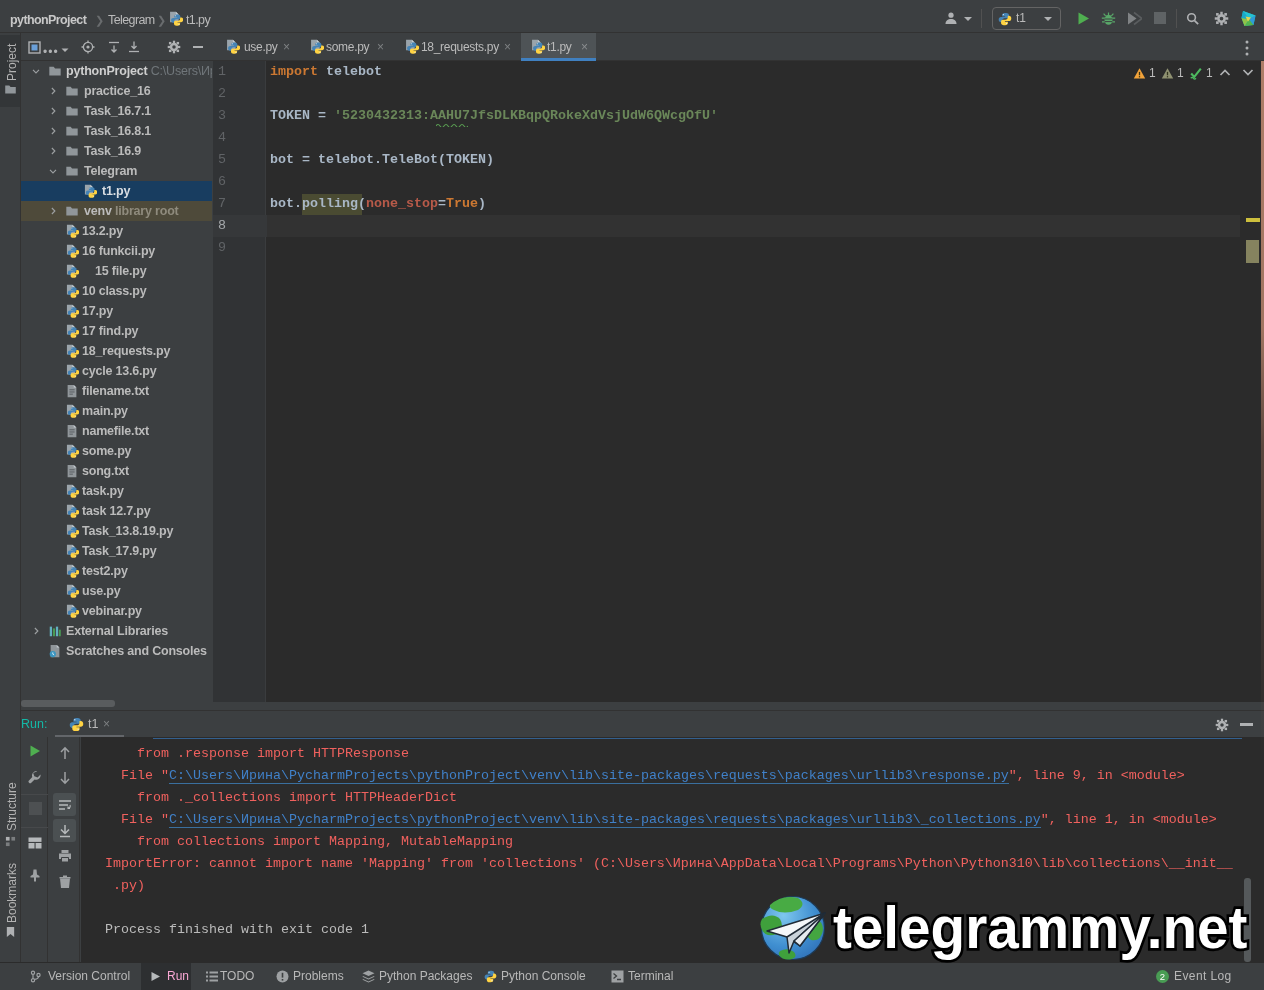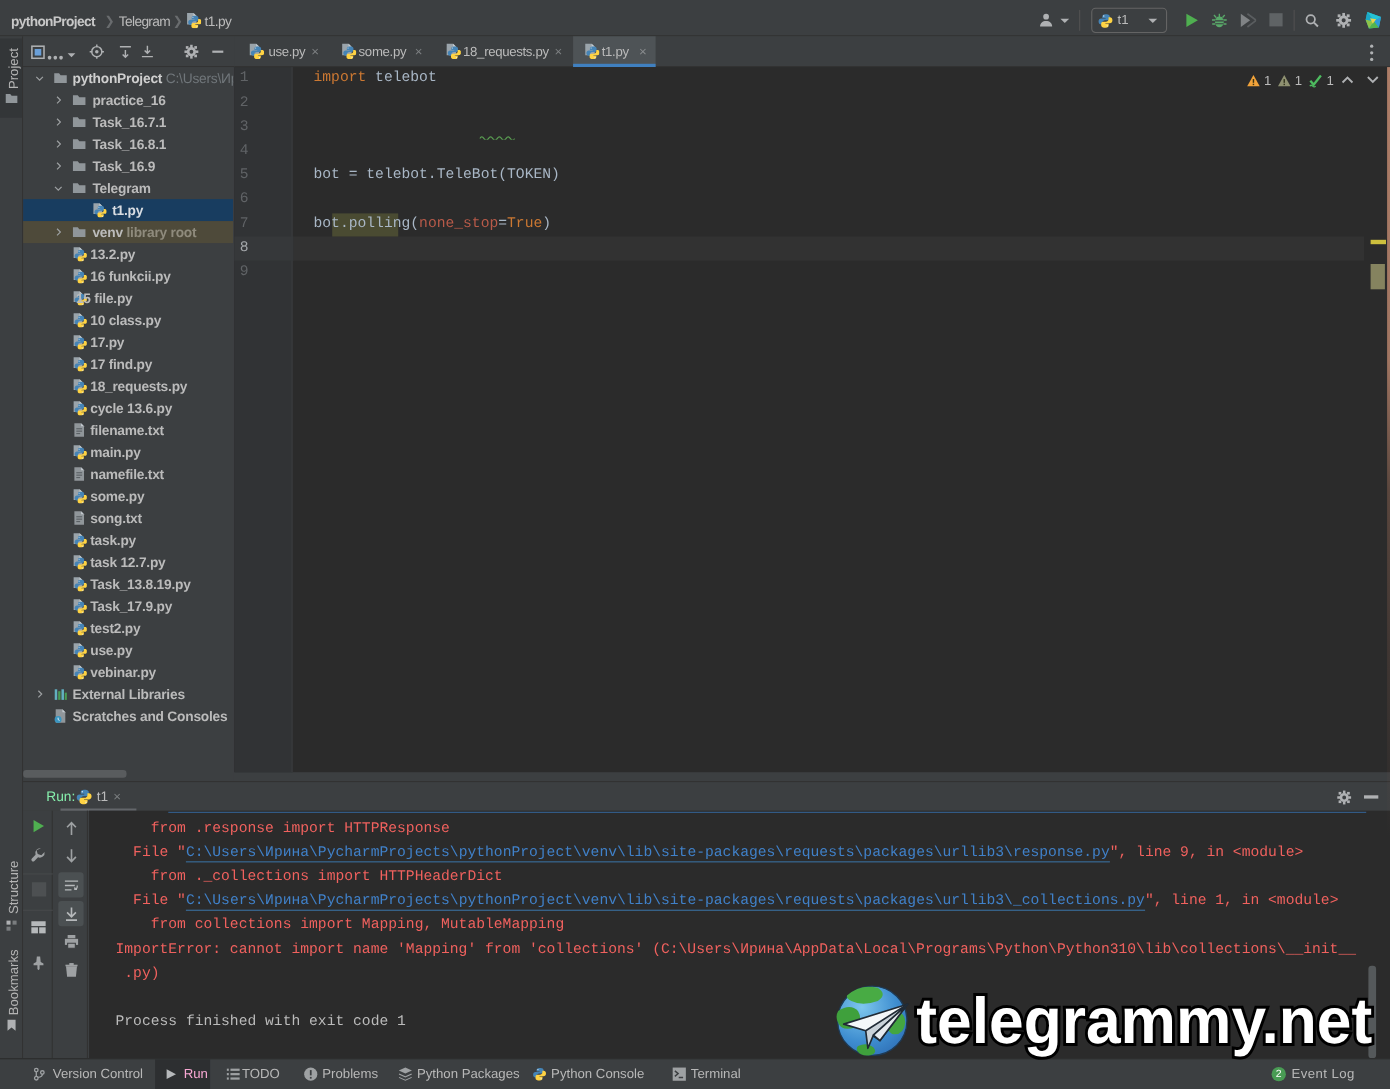--- a/index.html
+++ b/index.html
@@ -26,21 +26,21 @@
 
 #tree { left:21px; top:61px; width:191px; height:649px; background:#3c3f41; overflow:hidden; }
 .row { position:absolute; left:0; width:191px; height:20px; }
 .rtext { position:absolute; top:0; height:20px; line-height:20px; color:#bbbbbb; font-size:12.5px; letter-spacing:-0.2px; white-space:nowrap;font-weight:bold; }
 .chev { position:absolute; top:4px; width:12px; height:12px; }
 .ricon { position:absolute; top:3px; width:14px; height:14px; }
 
 #editor { left:213px; top:61px; width:1051px; height:641px; background:#2b2b2b; }
 #gutter { position:absolute; left:0; top:0; width:53px; height:641px; background:#313335; border-right:1px solid #3a3c3e; }
 .lnum { position:absolute; left:0; width:13px; text-align:right; color:#606366; font-family:"Liberation Mono",monospace; font-size:13.34px; line-height:22px; }
-.cline { position:absolute; left:72px; line-height:22px; color:#a9b7c6; }
+.cline { position:absolute; left:57px; line-height:22px; color:#a9b7c6;font-weight:bold; }
 .kw { color:#cc7832; } .str { color:#6a8759; } .prm { color:#b85a49; }
 
 #runhdr { left:21px; top:710px; width:1243px; height:27px; background:#3c3f41; border-top:1px solid #323232; }
 #runbody { left:21px; top:737px; width:1243px; height:225px; background:#3c3f41; }
 #console { position:absolute; left:60px; top:0; width:1183px; height:225px; background:#2b2b2b; }
 .red { color:#f0615e; } .lnk { color:#4081c9; border-bottom:1px solid #3a6f9e;text-align:right; } .gray { color:#bbbbbb; }
 
 #statusbar { left:0; top:962px; width:1264px; height:28px; background:#3c3f41; border-top:1px solid #2b2b2b; }
 .sbitem { position:absolute; top:0; height:27px; line-height:27px; color:#b8b8b8; font-size:12px; }
 </style>
@@ -345,21 +345,21 @@
   <div class="row" style="top:180px">
         <svg class="ricon" style="left:44px">
           <use href="#i-py"></use>
         </svg>
         <div class="rtext" style="left:61px">16 funkcii.py</div>
       </div>
   <div class="row" style="top:200px">
         <svg class="ricon" style="left:44px">
           <use href="#i-py"></use>
         </svg>
-        <div class="rtext" style="left:48px">15 file.py</div>
+        <div class="rtext" style="left:74px">15 file.py</div>
       </div>
   <div class="row" style="top:220px">
         <svg class="ricon" style="left:44px">
           <use href="#i-py"></use>
         </svg>
         <div class="rtext" style="left:61px">10 class.py</div>
       </div>
   <div class="row" style="top:240px">
         <svg class="ricon" style="left:44px">
           <use href="#i-py"></use>
@@ -481,20 +481,21 @@
   <div class="lnum" style="top:22px">2</div>
   <div class="lnum" style="top:44px">3</div>
   <div class="lnum" style="top:66px">4</div>
   <div class="lnum" style="top:88px">5</div>
   <div class="lnum" style="top:110px">6</div>
   <div class="lnum" style="top:132px">7</div>
   <div class="lnum" style="top:154px;color:#a5a8ab">8</div>
   <div class="lnum" style="top:176px">9</div>
   <div class="abs" style="left:89px;top:133px;width:60px;height:21px;background:#4a4b32"></div>
   <div class="cline mono" style="top:0"><span class="kw">import</span> telebot</div>
+  <div class="cline mono" style="top:44px">TOKEN = <span class="str">'5230432313:AAHU7JfsDLKBqpQRokeXdVsjUdW6QWcgOfU'</span></div>
   <div class="cline mono" style="top:88px">bot = telebot.TeleBot(TOKEN)</div>
   <div class="cline mono" style="top:132px">bot.polling(<span class="prm">none_stop</span>=<span class="kw">True</span>)</div>
   <svg class="abs" style="left:223px;top:61px" width="32" height="5" viewBox="0 0 32 5">
         <path d="M0 4 q2 -3 4 0 q2 3 4 0 q2 -3 4 0 q2 3 4 0 q2 -3 4 0 q2 3 4 0 q2 -3 4 0 q2 3 4 0" fill="none" stroke="#5a9e52" stroke-width="1.1"></path>
       </svg>
 
   <svg class="abs" style="left:920px;top:6px" width="13" height="13">
         <use href="#i-warn"></use>
       </svg>
   <div class="abs ui" style="left:936px;top:3px;line-height:18px">1</div>
@@ -510,21 +511,21 @@
         <path d="M1.5 7 L6 2.5 L10.5 7" fill="none" stroke="#afb1b3" stroke-width="1.7"></path>
       </svg>
   <svg class="abs" style="left:1029px;top:7px" width="12" height="9" viewBox="0 0 12 9">
         <path d="M1.5 2 L6 6.5 L10.5 2" fill="none" stroke="#afb1b3" stroke-width="1.7"></path>
       </svg>
 
   <div class="abs" style="left:1033px;top:157px;width:14px;height:4px;background:#cdbf3d"></div>
   <div class="abs" style="left:1033px;top:179px;width:13px;height:23px;background:#85835f"></div>
 </div>
 <div class="abs" id="runhdr">
-  <div class="abs" style="left:21px;top:0;height:27px;line-height:27px;color:#86efac;font-size:12.5px">Run:</div>
+  <div class="abs" style="left:0;top:0;height:27px;line-height:27px;color:#14b8a6;font-size:12.5px">Run:</div>
   <svg class="abs" style="left:48px;top:6px" width="15" height="15">
         <use href="#i-pylogo"></use>
       </svg>
   <div class="abs" style="left:67px;top:0;height:27px;line-height:27px;color:#bbbbbb;font-size:12.5px">t1</div>
   <div class="abs" style="left:82px;top:0;height:27px;line-height:27px;color:#7d8082;font-size:12px">×</div>
   <div class="abs" style="left:34px;top:24px;width:69px;height:3px;background:#63666a"></div>
   <svg class="abs" style="left:1194px;top:7px" width="14" height="14">
         <use href="#i-gear"></use>
       </svg>
   <div class="abs" style="left:1219px;top:12px;width:13px;height:3px;background:#afb1b3"></div>

